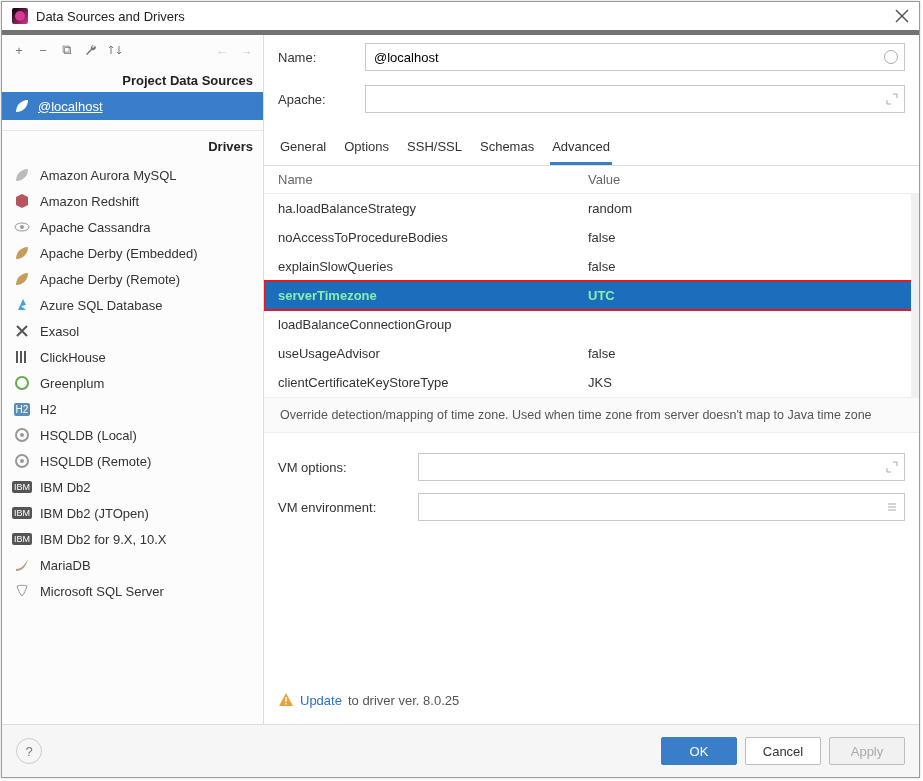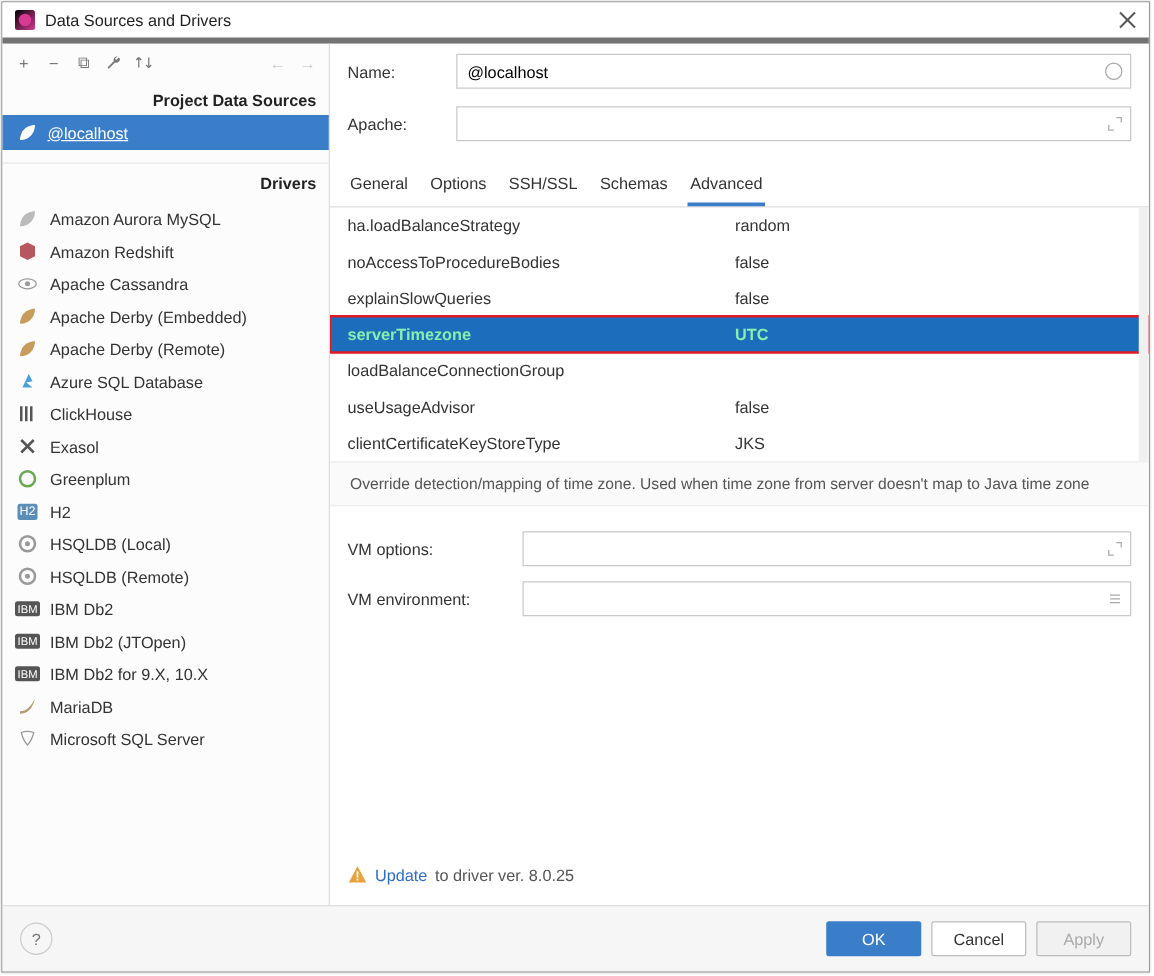--- a/index.html
+++ b/index.html
@@ -152,34 +152,34 @@
             <span class="ico">
               <svg width="16" height="16" viewBox="0 0 16 16">
                 <path d="M4 13L9 2l3 6-5 1 5 4z" fill="#4aa0d8"></path>
               </svg>
             </span>
             <span>Azure SQL Database</span>
           </div>
           <div class="drv">
             <span class="ico">
               <svg width="16" height="16" viewBox="0 0 16 16">
+                <path d="M3 3l10 10M13 3L3 13" stroke="#555" stroke-width="2"></path>
+              </svg>
+            </span>
+            <span>Exasol</span>
+          </div>
+          <div class="drv">
+            <span class="ico">
+              <svg width="16" height="16" viewBox="0 0 16 16">
                 <rect x="2" y="2" width="2" height="12" fill="#555"></rect>
                 <rect x="6" y="2" width="2" height="12" fill="#555"></rect>
                 <rect x="10" y="2" width="2" height="12" fill="#555"></rect>
               </svg>
             </span>
             <span>ClickHouse</span>
-          </div>
-          <div class="drv">
-            <span class="ico">
-              <svg width="16" height="16" viewBox="0 0 16 16">
-                <path d="M3 3l10 10M13 3L3 13" stroke="#555" stroke-width="2"></path>
-              </svg>
-            </span>
-            <span>Exasol</span>
           </div>
           <div class="drv">
             <span class="ico">
               <svg width="16" height="16" viewBox="0 0 16 16">
                 <circle cx="8" cy="8" r="6" fill="none" stroke="#6aa84f" stroke-width="2"></circle>
               </svg>
             </span>
             <span>Greenplum</span>
           </div>
           <div class="drv">
@@ -262,20 +262,24 @@
       </div>
 
       <div class="tabs" id="tabs">
           <div class="tab">General</div>
           <div class="tab">Options</div>
           <div class="tab">SSH/SSL</div>
           <div class="tab">Schemas</div>
           <div class="tab active">Advanced</div>
         </div>
 
+      <div class="prop-header">
+        <div class="nm">Name</div>
+        <div>Value</div>
+      </div>
       <div class="proplist" id="proplist">
         <div class="prop-row">
             <div class="nm">ha.loadBalanceStrategy</div>
             <div>random</div>
           </div>
           <div class="prop-row">
             <div class="nm">noAccessToProcedureBodies</div>
             <div>false</div>
           </div>
           <div class="prop-row">

